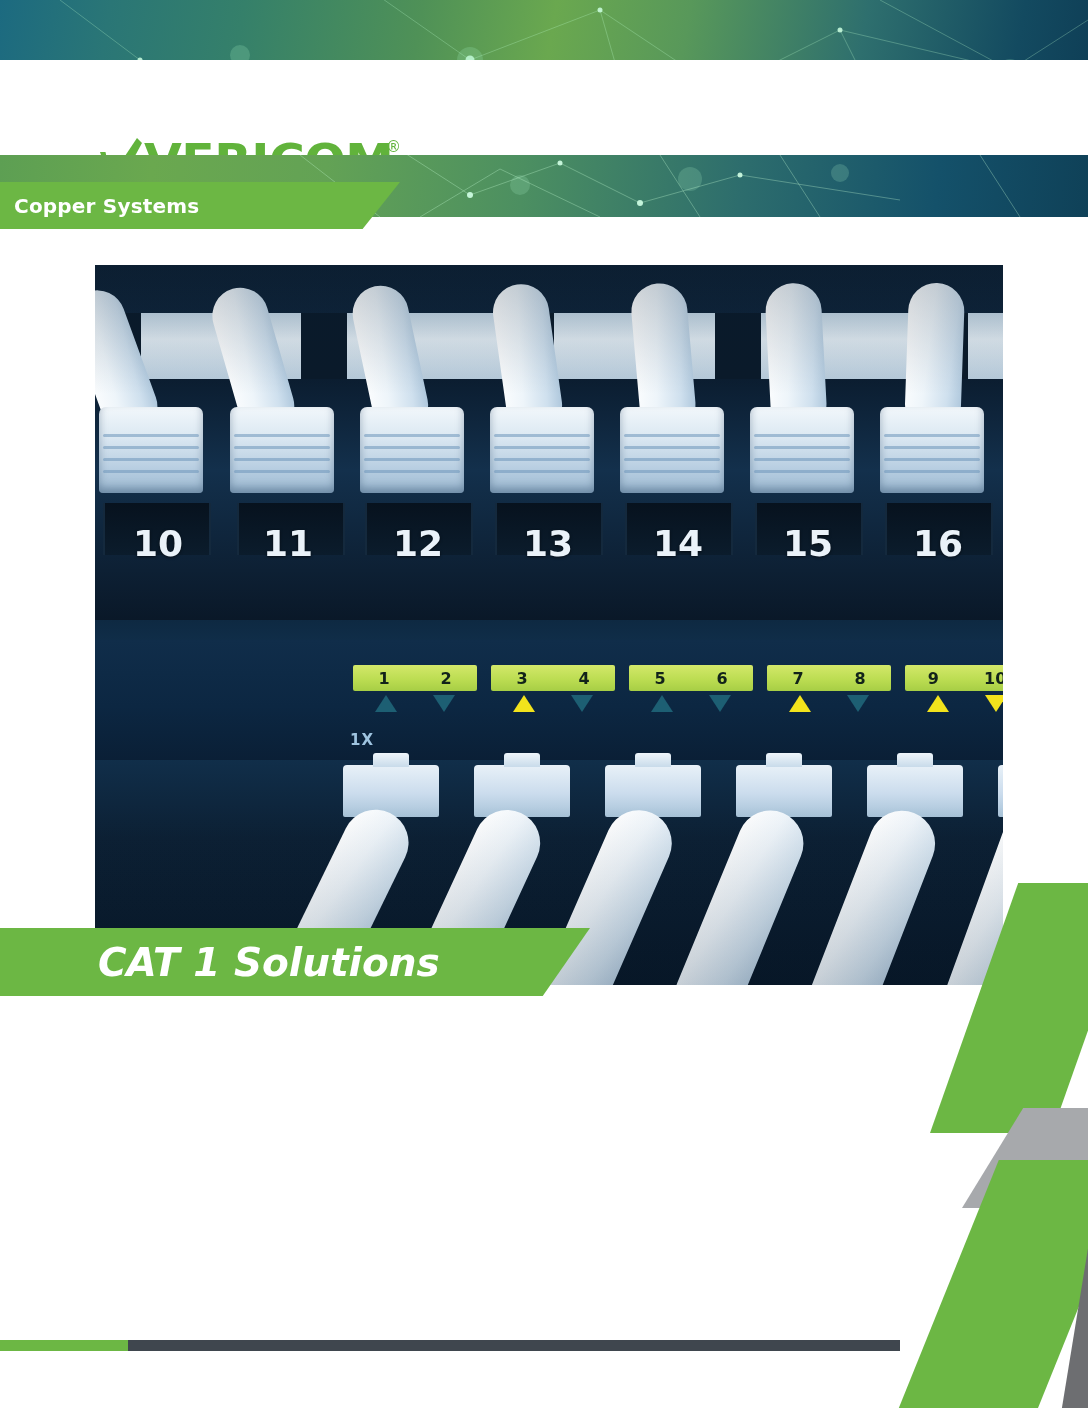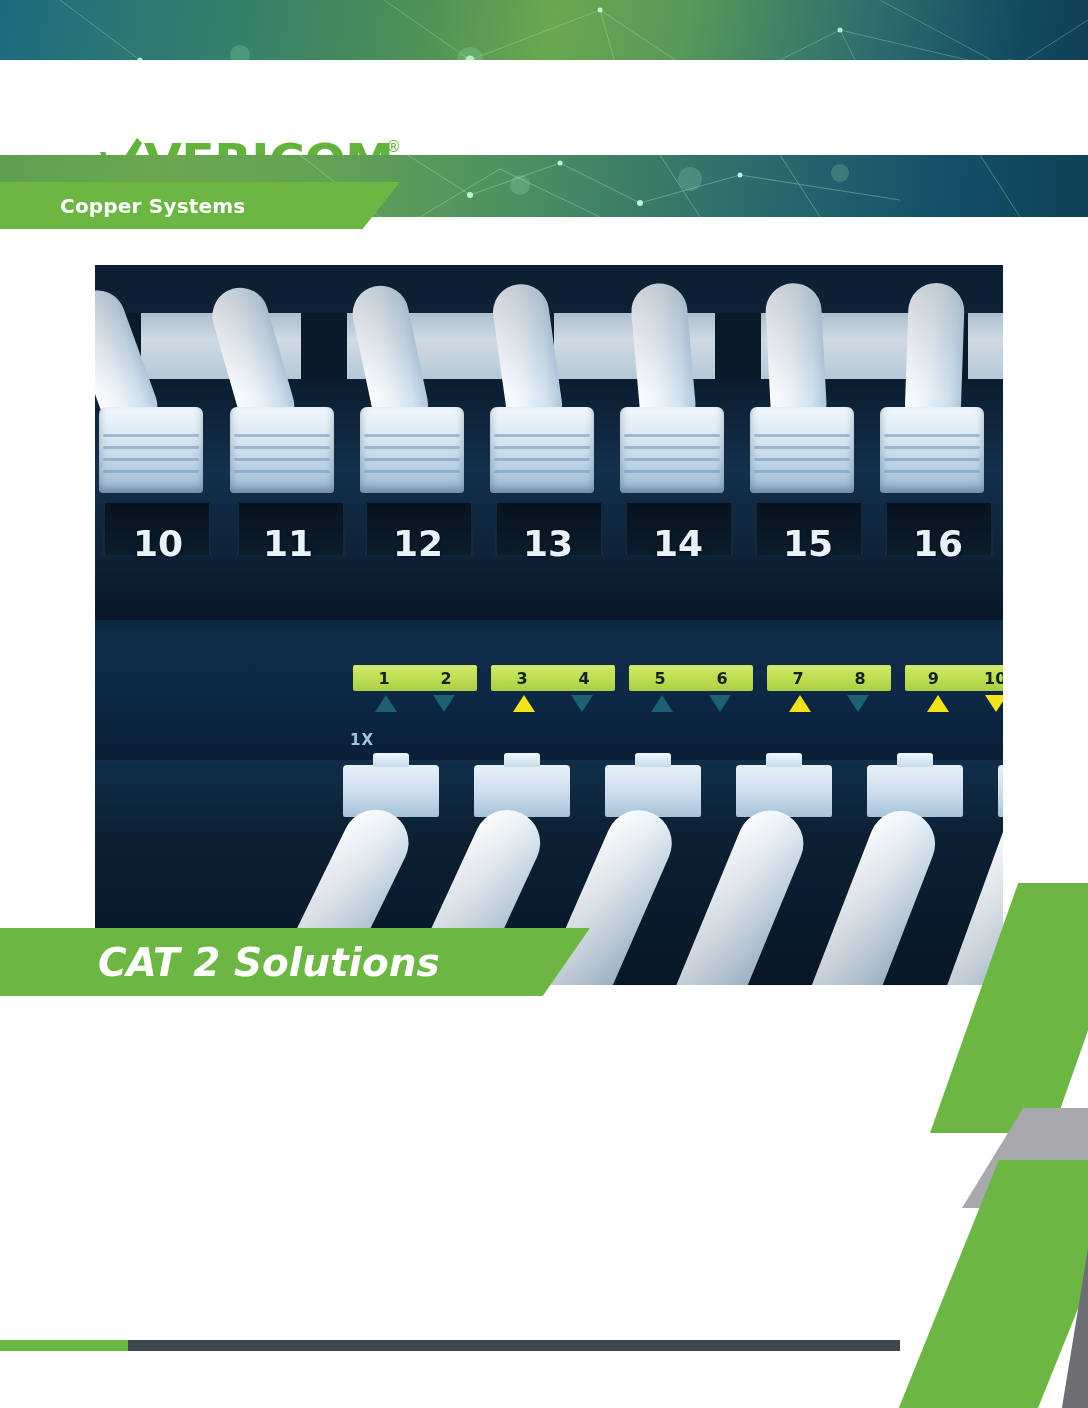--- a/index.html
+++ b/index.html
@@ -61,21 +61,21 @@
     position:absolute;
     background:#6cb744;
     display:flex;align-items:center;
     color:#ffffff;
   }
   #chip-copper{
     left:-40px;top:182px;width:440px;height:47px;
     clip-path:polygon(0 0, 100% 0, 91.5% 100%, 0 100%);
   }
   #chip-copper .chip-text{
-    margin-left:100px;
+    margin-left:54px;
     font-family:"DejaVu Sans", sans-serif;
     font-weight:bold;font-size:20px;letter-spacing:0.2px;
   }
   #chip-cat6{
     left:-40px;top:928px;width:630px;height:68px;
     clip-path:polygon(0 0, 100% 0, 92.5% 100%, 0 100%);
   }
   #chip-cat6 .chip-text{
     margin-left:138px;
     font-family:"DejaVu Sans", sans-serif;
@@ -383,21 +383,21 @@
           <div class="cab2" style="left: 786px; top: 548px; height: 230px; transform: rotate(21.2deg);"></div>
           <div class="jack" style="left: 903px; top: 500px;"></div>
           <div class="cab2" style="left: 917px; top: 548px; height: 230px; transform: rotate(20deg);"></div>
         </div>
 
       <div class="photo-shade"></div>
     </div>
   </div>
 
   <div class="chip" id="chip-cat6">
-    <span class="chip-text">CAT 2 Solutions</span>
+    <span class="chip-text">CAT 1 Solutions</span>
   </div>
 
   <div class="deco" id="deco-green-1"></div>
   <div class="deco" id="deco-gray-1"></div>
   <div class="deco" id="deco-green-2"></div>
   <div class="deco" id="deco-gray-2"></div>
 
   <div class="rule-green"></div>
   <div class="rule-dark"></div>
 

